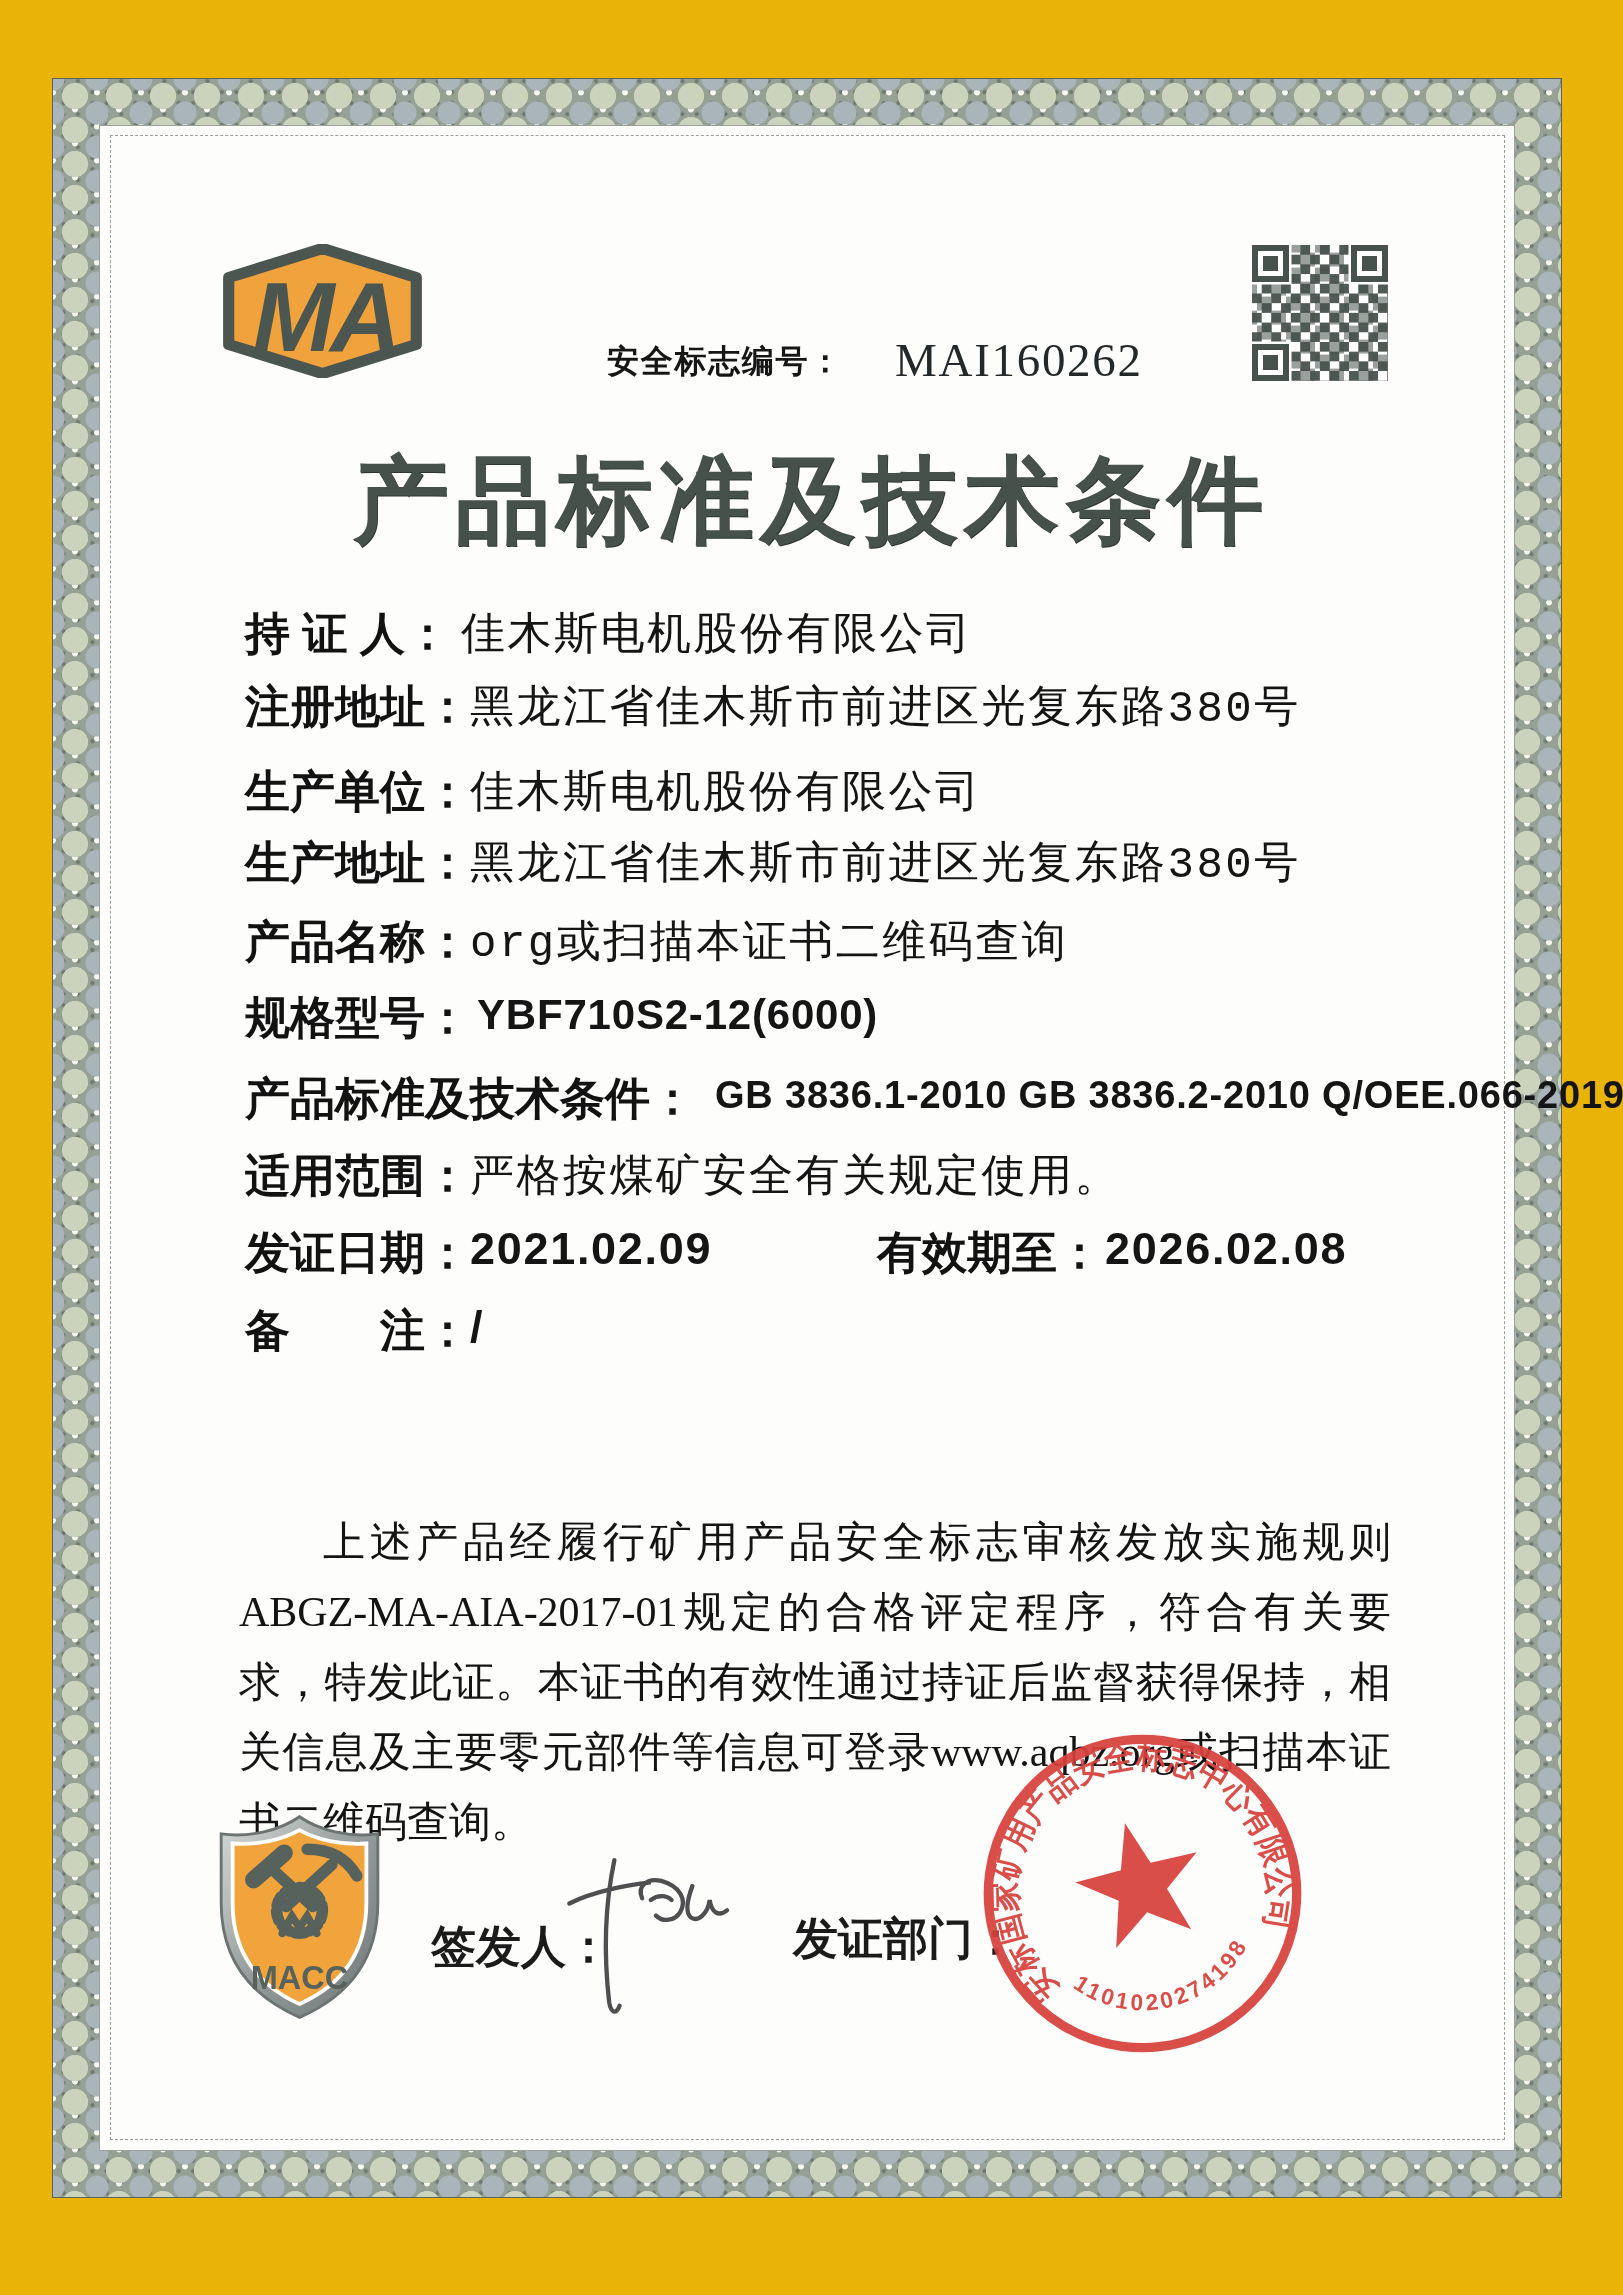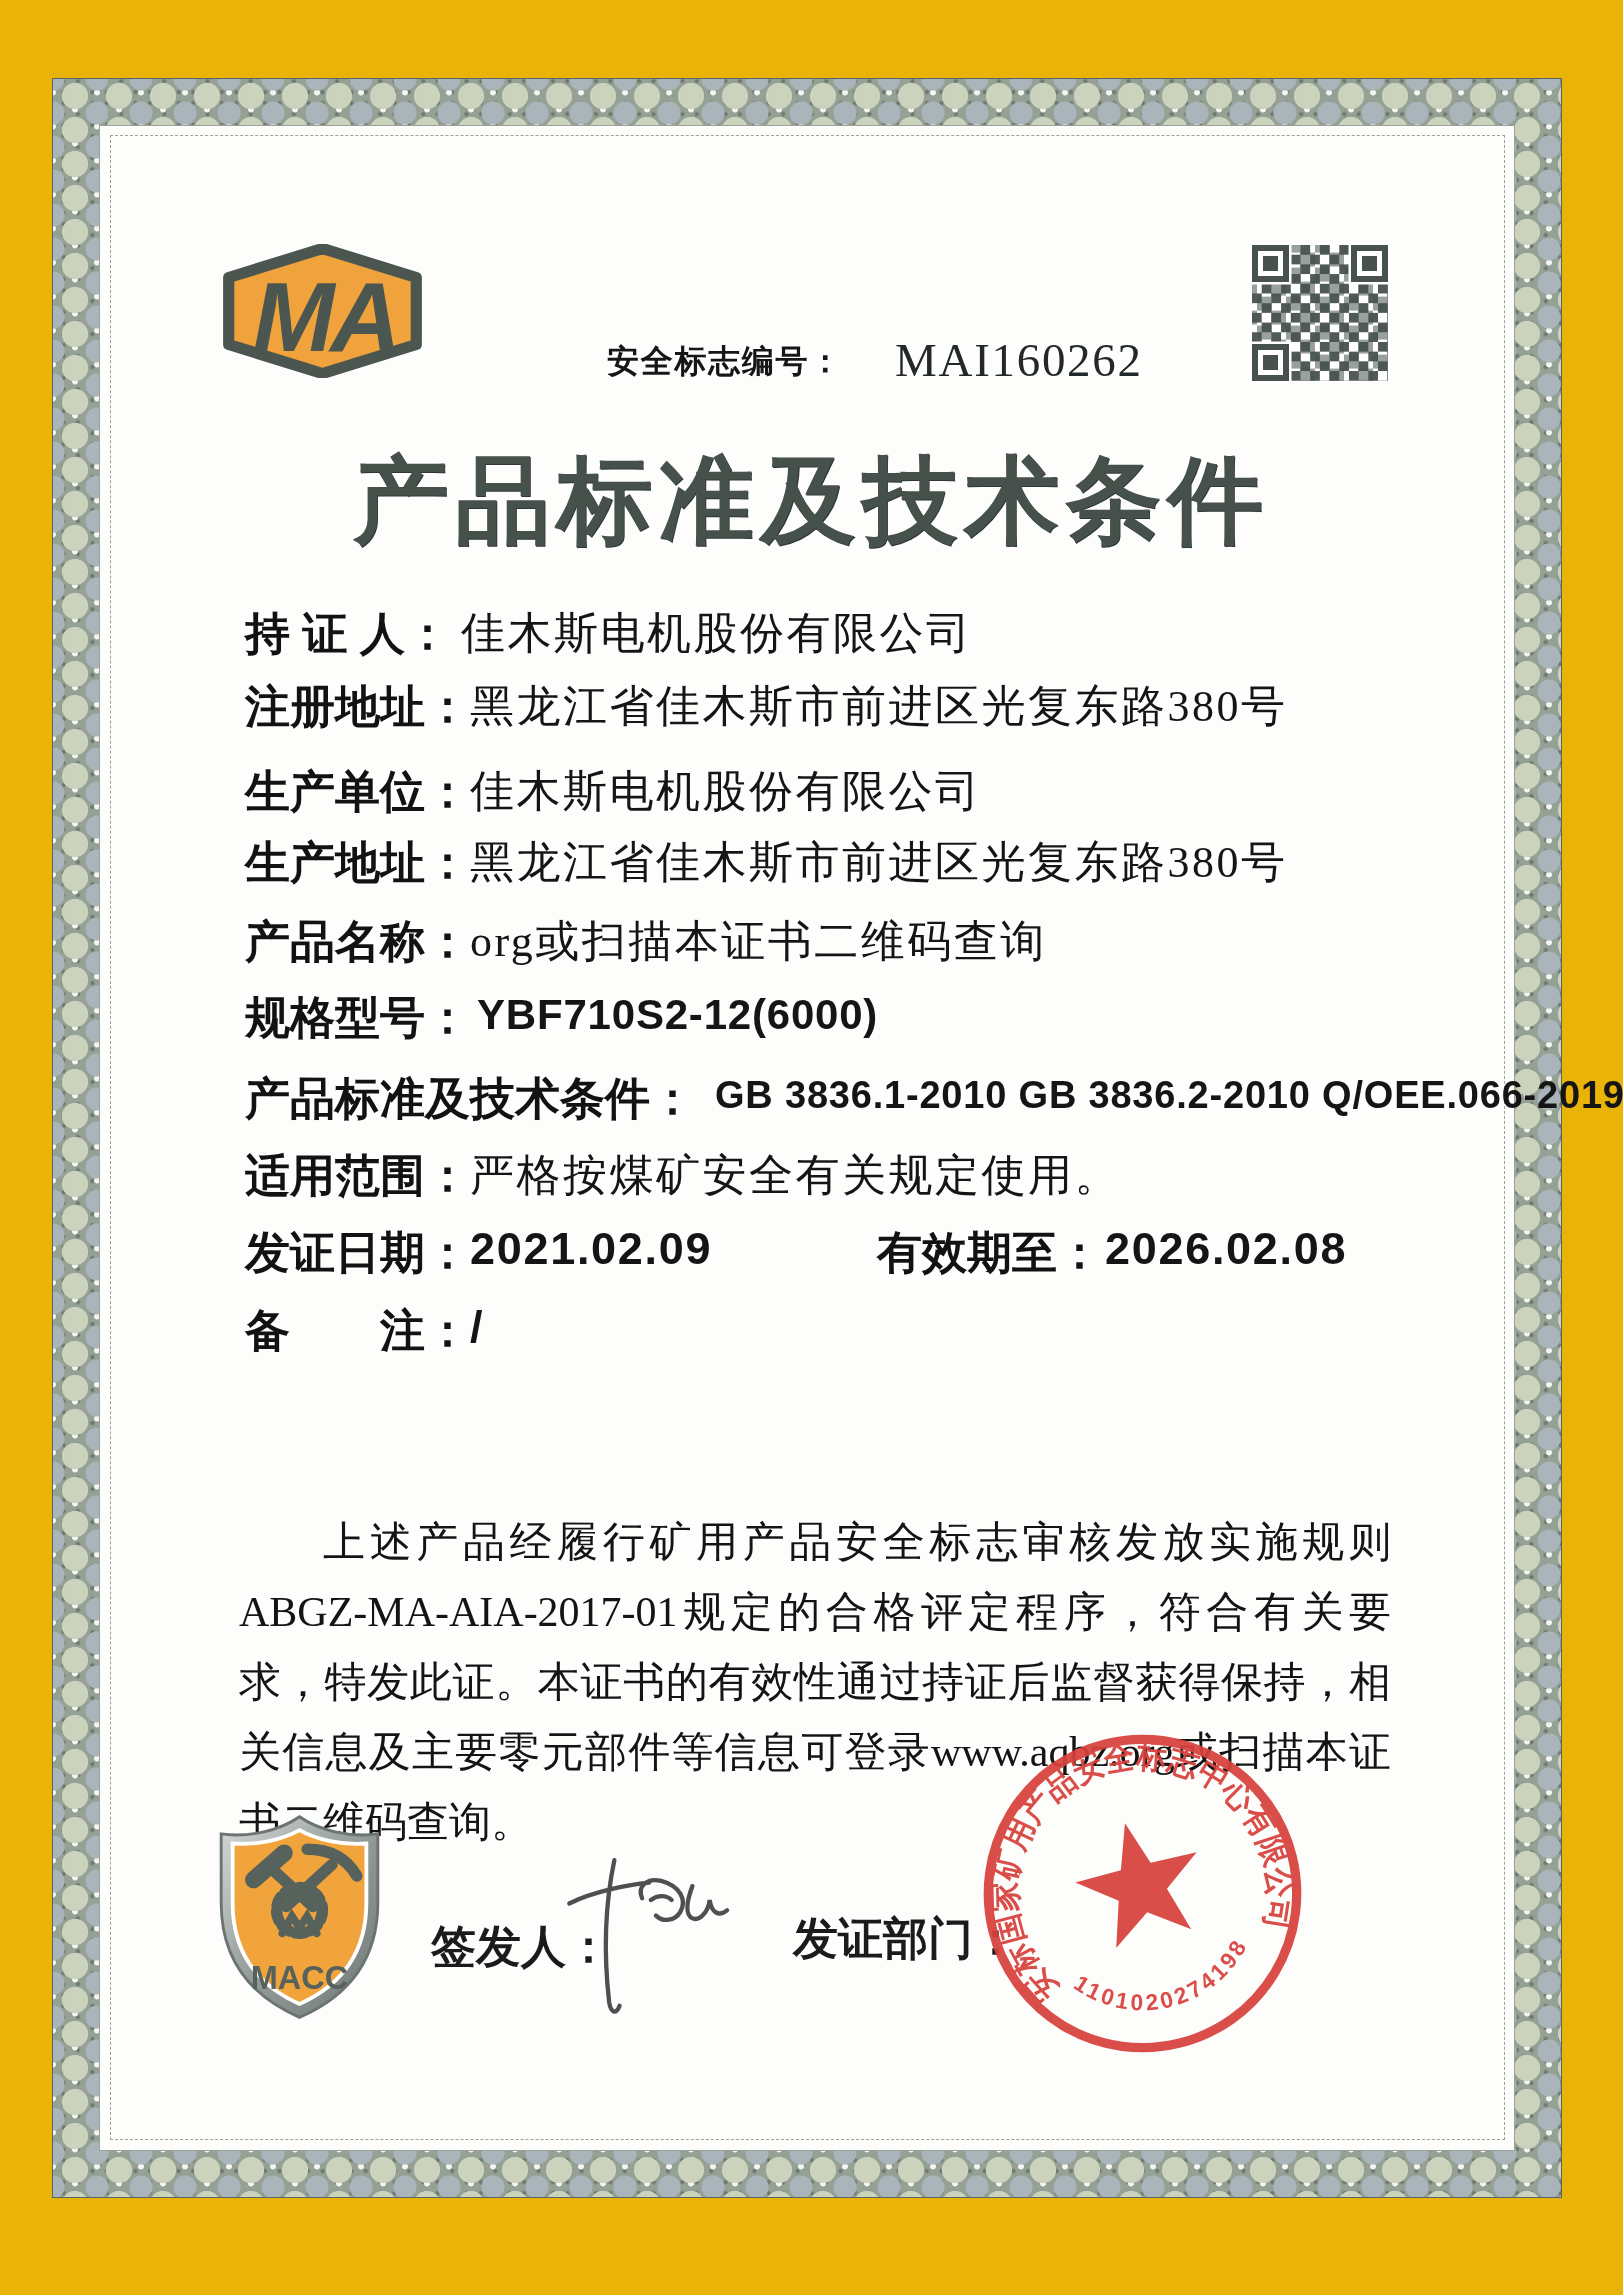--- a/index.html
+++ b/index.html
@@ -58,21 +58,21 @@
     text-shadow:0.8px 0.8px 0 #2e3733;
   }
   
   .row{position:absolute;left:245px;width:1268px;height:51px;white-space:nowrap;}
   .flabel{
     display:inline-block;min-width:216px;font-size:45px;font-weight:bold;
     color:#121212;vertical-align:top;
   }
   .row.wide .flabel{min-width:0;margin-right:20px;}
   .fval{display:inline-block;font-size:44px;vertical-align:top;color:#151515;}
-  .fval.cn{font-family:Liberation Serif, serif;letter-spacing:2.5px;}
+  .fval.cn{font-family:Liberation Mono, monospace;letter-spacing:2.5px;}
   .fval.num{font-weight:bold;font-size:42px;letter-spacing:0.8px;padding-top:2.5px;margin-left:7px;}
   .fval.std{font-weight:bold;font-size:38px;letter-spacing:0.8px;padding-top:5px;}
   .fval.date{font-family:Liberation Sans, sans-serif;font-weight:bold;font-size:45px;letter-spacing:1.7px;}
   .abs{position:absolute;top:0;}
   
   .para{
     position:absolute;left:239px;top:1507px;width:1152px;
     font-family:"Liberation Serif","DejaVu Serif",serif;
     font-size:42px;line-height:70px;text-align:justify;text-indent:2em;color:#141414;
   }

